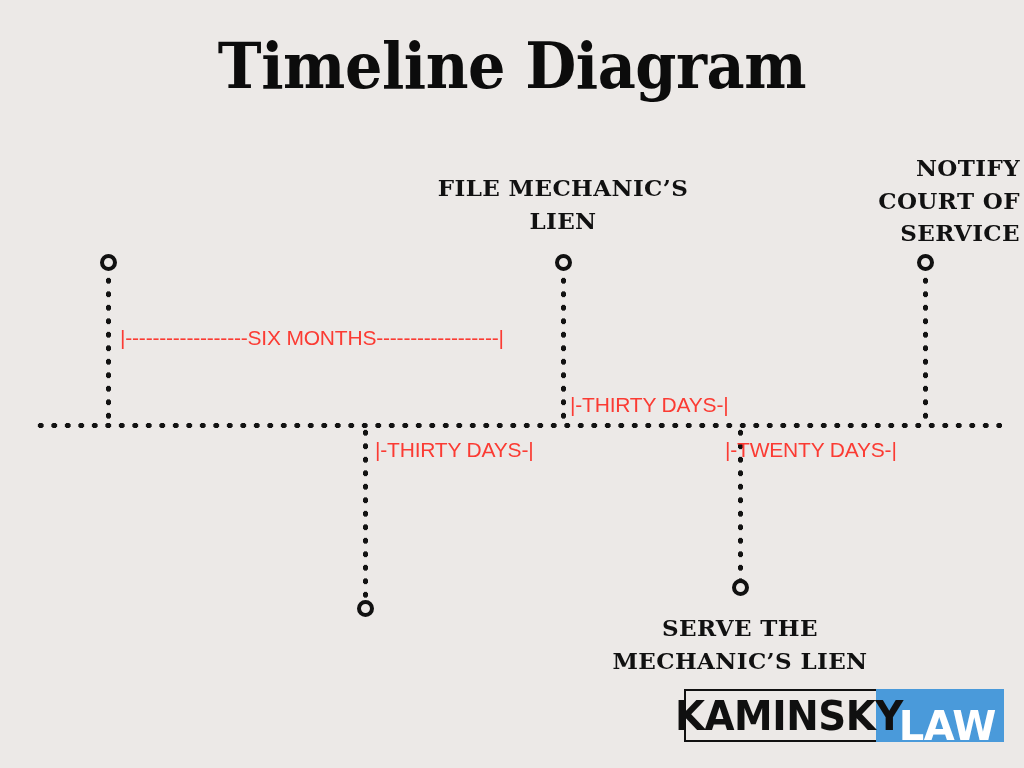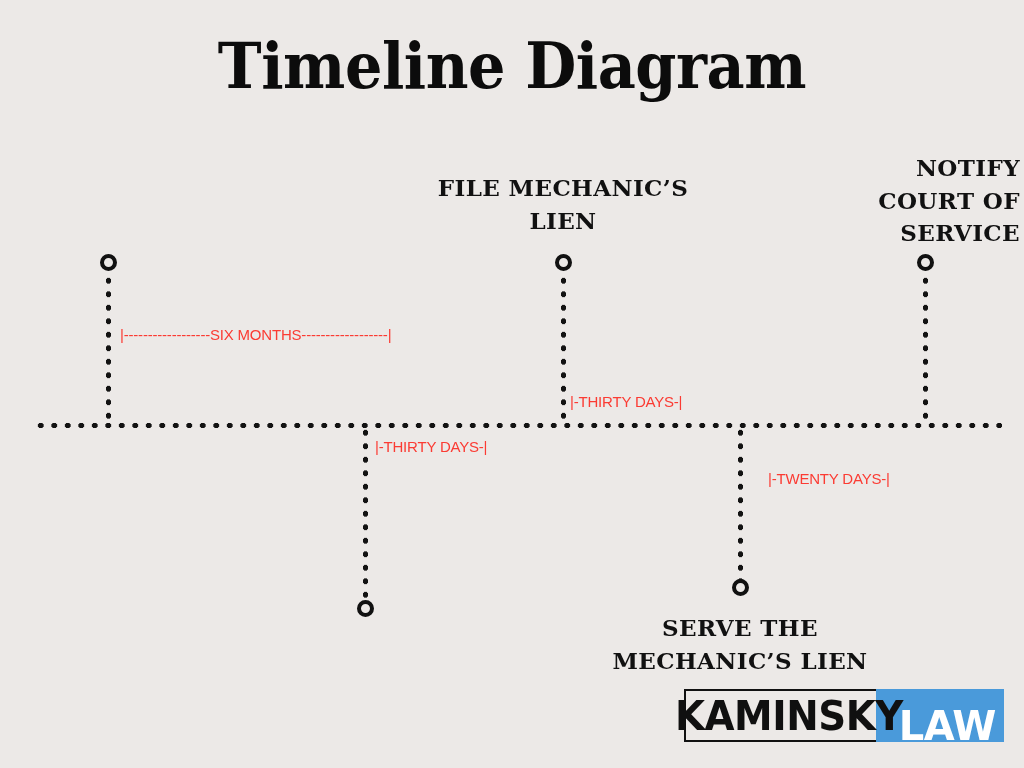--- a/index.html
+++ b/index.html
@@ -81,21 +81,21 @@
     border-radius: 50%;
     background: #ece9e7;
     box-sizing: border-box;
   }
 
   
   .duration {
     position: absolute;
     font-family: "Liberation Sans", sans-serif;
     font-weight: 400;
-    font-size: 15px;
+    font-size: 21px;
     line-height: 1;
     color: #fb3b33;
     white-space: nowrap;
     letter-spacing: -0.2px;
   }
 
   
   .logo {
     position: absolute;
     left: 684px;
@@ -169,21 +169,21 @@
 SERVICE</div>
   <div class="node-dot" style="left:917px; top:254px;"></div>
   <div class="v-line" style="left:922px; top:274px; height:150px;"></div>
 
   <div class="duration" style="left:120px; top:327px;">|------------------SIX MONTHS------------------|</div>
 
   <div class="duration" style="left:570px; top:394px;">|-THIRTY DAYS-|</div>
 
   <div class="duration" style="left:375px; top:439px;">|-THIRTY DAYS-|</div>
 
-  <div class="duration" style="left:768px; top:439px;margin-top:32px;">|-TWENTY DAYS-|</div>
+  <div class="duration" style="left:725px; top:439px;">|-TWENTY DAYS-|</div>
 
   <div class="logo">
     <div class="logo-frame"></div>
     <div class="logo-blue"></div>
     <div class="logo-word logo-kaminsky">KAMINSKY</div>
     <div class="logo-word logo-law">LAW</div>
   </div>
 
 </div>
 

